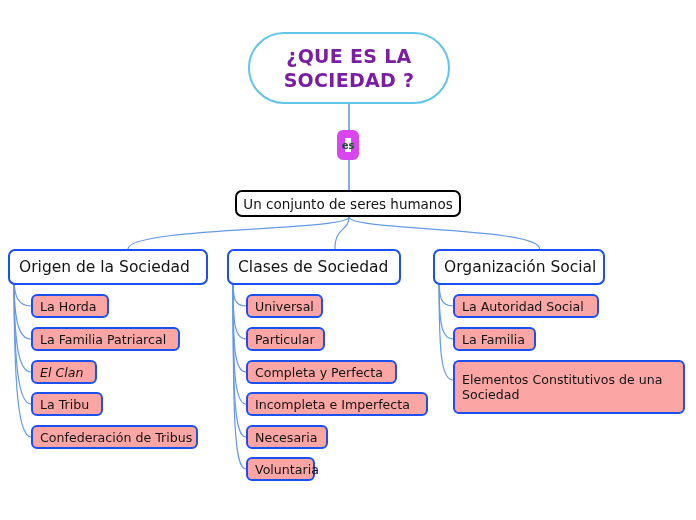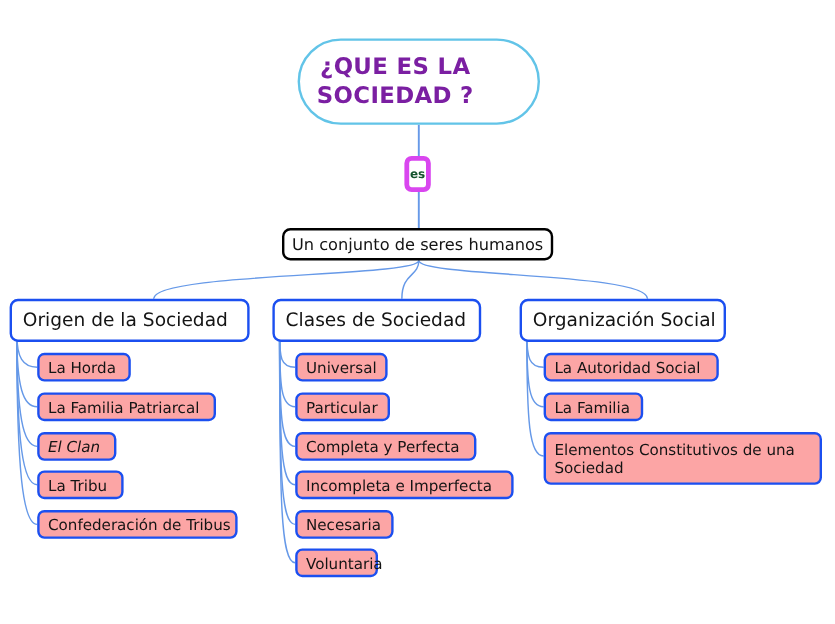--- a/index.html
+++ b/index.html
@@ -37,38 +37,39 @@
   }
 
   
   .root-node {
     left: 248px;
     top: 32px;
     width: 202px;
     height: 72px;
     border: 2px solid #62c4e8;
     border-radius: 36px;
+    justify-content: center;
     text-align: center;
     padding: 0 14px;
   }
   .root-label {
     color: #7b1fa2;
     font-weight: bold;
     font-size: 19px;
     line-height: 24px;
     letter-spacing: 0.3px;
   }
 
   
   .rel-node {
     left: 337px;
     top: 130px;
     width: 22px;
     height: 30px;
-    border: 4px solid #d946ef;
+    border: 8px solid #d946ef;
     border-radius: 6px;
     justify-content: center;
   }
   .rel-label {
     color: #14532d;
     font-weight: bold;
     font-size: 10px;
   }
 
   
@@ -208,18 +209,18 @@
       </div>
       <div class="cat-node" style="left: 433px; top: 249px; width: 172px;">
         <span class="cat-label">Organización Social</span>
       </div>
       <div class="leaf-node one-line" style="left: 453px; top: 294px; width: 146px; height: 24px;">
         <span class="leaf-label">La Autoridad Social</span>
       </div>
       <div class="leaf-node one-line" style="left: 453px; top: 327px; width: 83px; height: 24px;">
         <span class="leaf-label">La Familia</span>
       </div>
-      <div class="leaf-node two-line" style="left: 453px; top: 360px; width: 232px; height: 44px;">
+      <div class="leaf-node two-line" style="left: 453px; top: 360px; width: 232px; height: 54px;">
         <span class="leaf-label">Elementos Constitutivos de una Sociedad</span>
       </div>
     </div>
 
 </div>
 
 </body></html>

